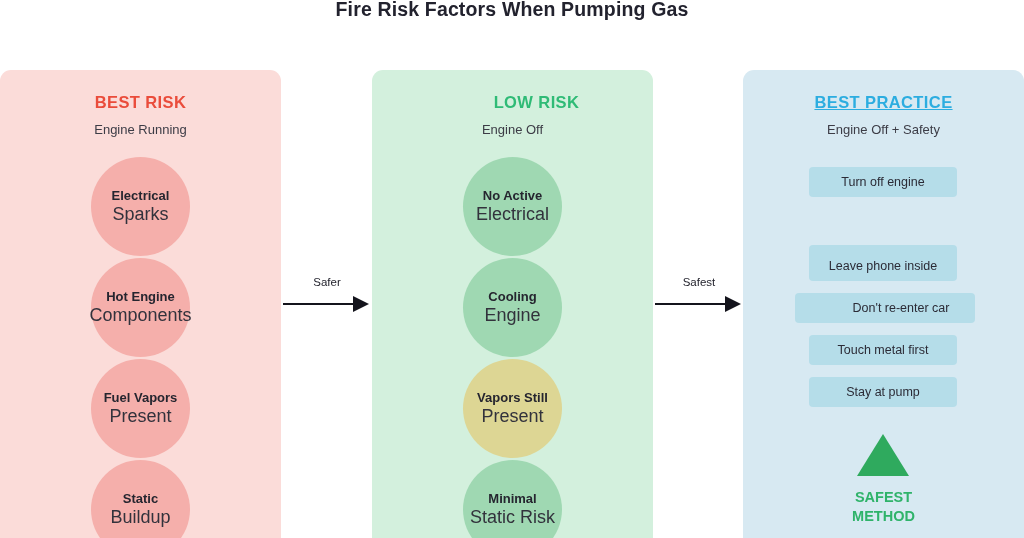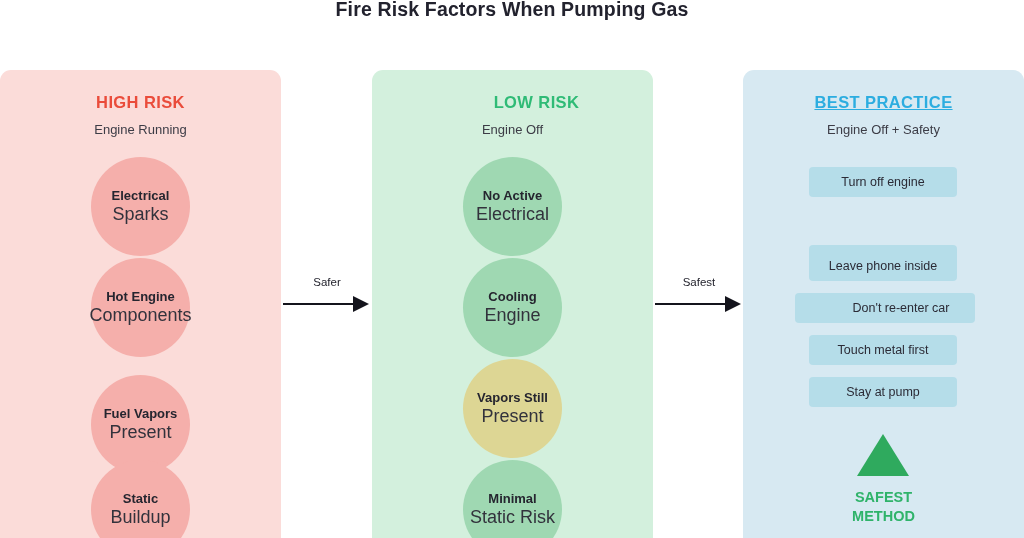--- a/index.html
+++ b/index.html
@@ -171,32 +171,32 @@
   .arrow2 .arrow-head { left: 70px; }
 </style>
 </head>
 <body>
 
 <div id="canvas">
 
   <div class="title">Fire Risk Factors When Pumping Gas</div>
 
   <div class="panel panel-high">
-    <div class="panel-heading heading-high">HIGH RISK</div>
+    <div class="panel-heading heading-high">BEST RISK</div>
     <div class="panel-sub">Engine Running</div>
 
     <div class="circle fill-salmon" style="left:91px; top:87px;">
       <div class="c-top">Electrical</div>
       <div class="c-bot">Sparks</div>
     </div>
     <div class="circle fill-salmon" style="left:91px; top:188px;">
       <div class="c-top">Hot Engine</div>
       <div class="c-bot">Components</div>
     </div>
-    <div class="circle fill-salmon" style="left:91px; top:305px;justify-content:center;">
+    <div class="circle fill-salmon" style="left:91px; top:289px;justify-content:center;">
       <div class="c-top">Fuel Vapors</div>
       <div class="c-bot">Present</div>
     </div>
     <div class="circle fill-salmon" style="left:91px; top:390px;">
       <div class="c-top">Static</div>
       <div class="c-bot">Buildup</div>
     </div>
   </div>
 
   <div class="arrow-wrap arrow1">

